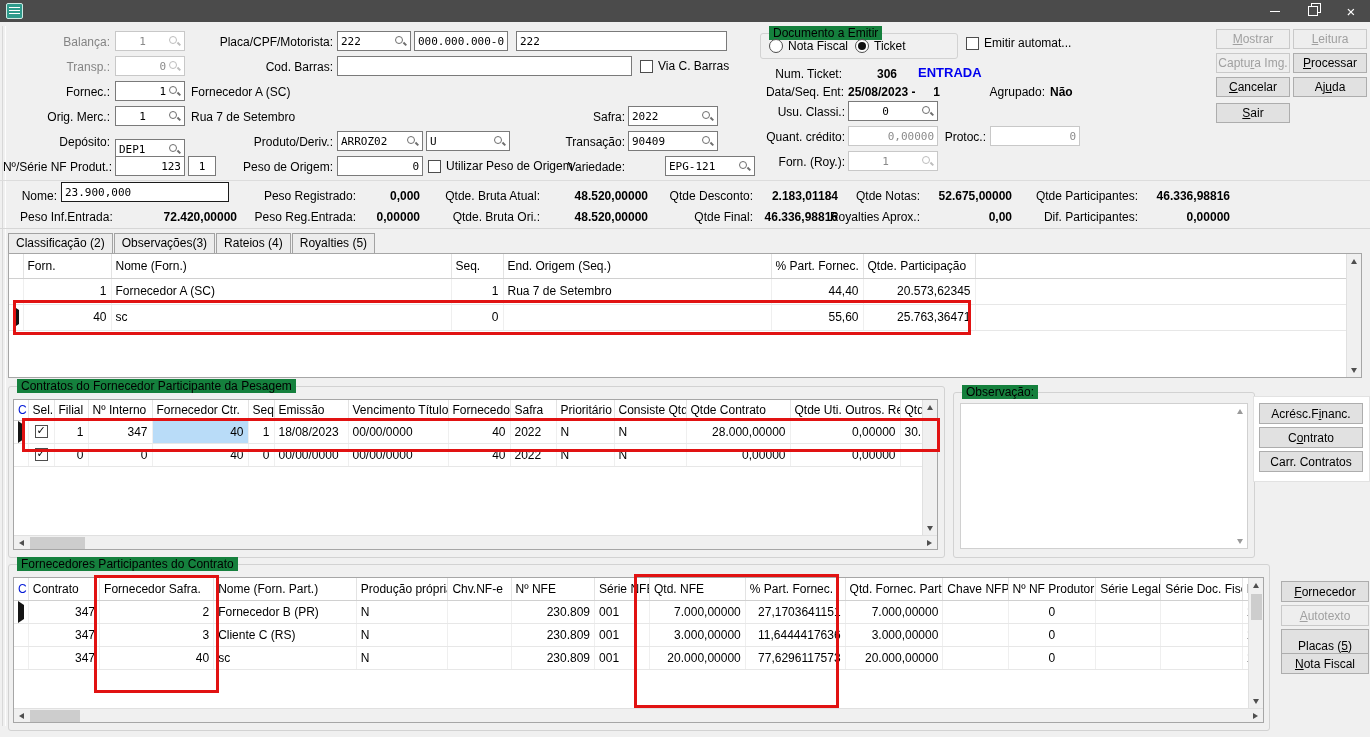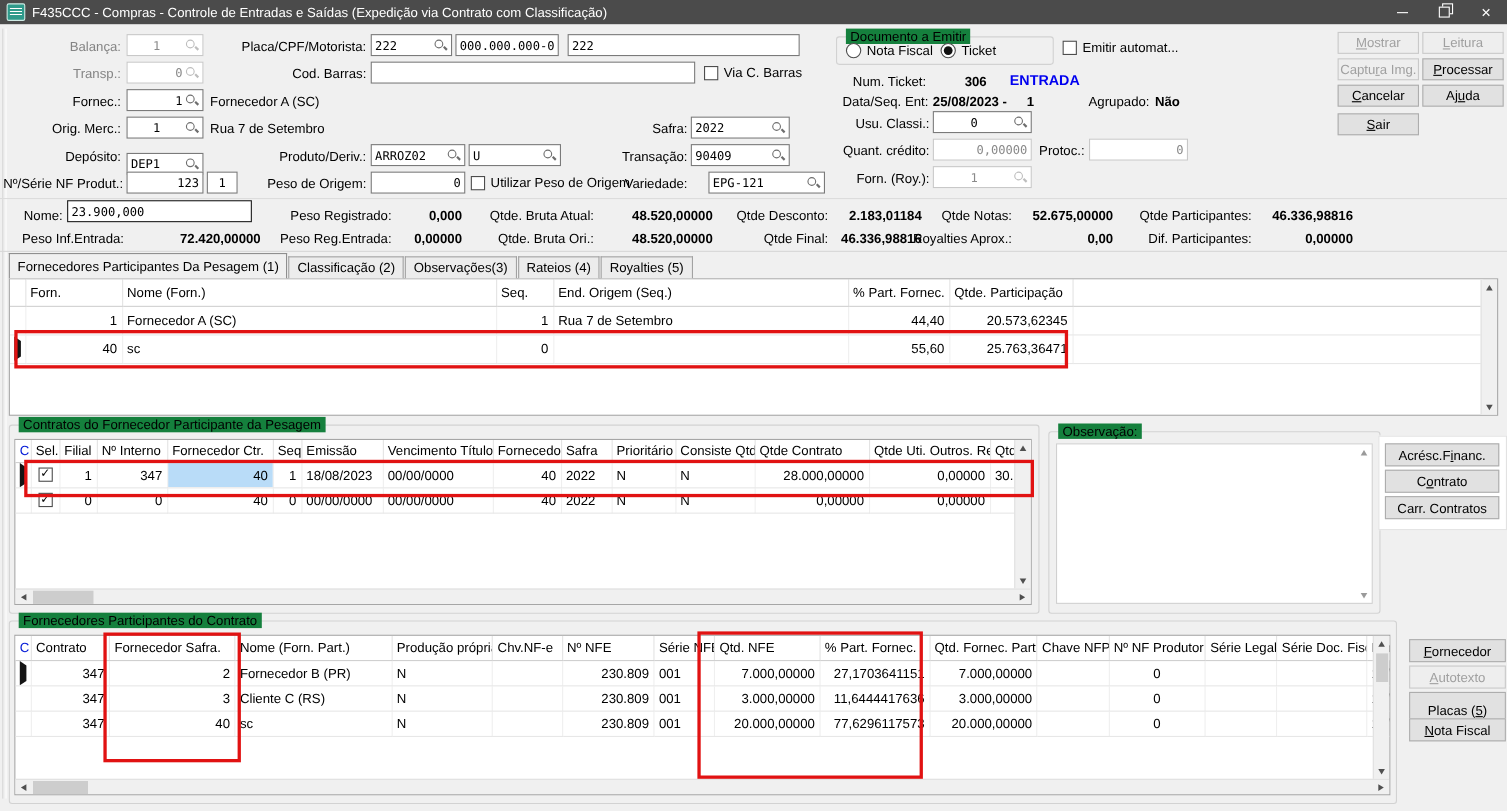--- a/index.html
+++ b/index.html
@@ -77,21 +77,20 @@
   .entrada{position:absolute;color:#0000f0;font-weight:bold;font-size:13px}
   .bold{font-weight:bold}
   .whitepanel{position:absolute;background:#fff;border:1px solid #e2e2e2;box-sizing:border-box}
   .sideline{position:absolute;left:2px;top:26px;width:2px;height:700px;border-left:1px solid #d8d8d8;border-right:1px solid #fdfdfd}
 </style>
 </head>
 <body>
 
 <div class="titlebar">
   <div class="appicon"></div>
-  <div class="title">F435CCC - Compras - Controle de Entradas e Saídas (Expedição via Contrato com Classificação)</div>
   <div class="wbtns">
     <div class="wbtn">
         <div class="mini-glyph"></div>
       </div>
     <div class="wbtn">
         <div class="rest-glyph"></div>
       </div>
     <div class="wbtn">
         <span class="close-glyph">×</span>
       </div>
@@ -186,21 +185,21 @@
     <span class="mag"></span>
   </div>
 
 <div class="lbl" style="left:545px;top:135px;width:80px">Transação:</div>
 <div class="fld" style="left:628px;top:131px;width:90px">
     <span class="v">90409</span>
     <span class="mag"></span>
   </div>
 
 <div class="lbl" style="left:545px;top:160px;width:80px">Variedade:</div>
-<div class="fld" style="left:644px;top:156px;width:106px">
+<div class="fld" style="left:665px;top:156px;width:90px">
     <span class="v">EPG-121</span>
     <span class="mag"></span>
   </div>
 
 <div class="gb" style="left:760px;top:33px;width:198px;height:26px">
   <span class="legend">Documento a Emitir</span>
 </div>
 <div class="cbrow" style="left:769px;top:39px">
   <span class="radio"></span>
   <span>Nota Fiscal</span>
@@ -304,21 +303,20 @@
 <div class="lbl" style="left:425px;top:210px;width:115px">Qtde. Bruta Ori.:</div>
 <div class="pv" style="left:543px;top:210px;width:105px">48.520,00000</div>
 <div class="lbl" style="left:653px;top:210px;width:100px">Qtde Final:</div>
 <div class="pv" style="left:755px;top:210px;width:83px">46.336,98816</div>
 <div class="lbl" style="left:820px;top:210px;width:100px">Royalties Aprox.:</div>
 <div class="pv" style="left:922px;top:210px;width:90px">0,00</div>
 <div class="lbl" style="left:1018px;top:210px;width:120px">Dif. Participantes:</div>
 <div class="pv" style="left:1140px;top:210px;width:90px">0,00000</div>
 
 <div class="tabs">
-  <div class="tab active">Fornecedores Participantes Da Pesagem (1)</div>
   <div class="tab">Classificação (2)</div>
   <div class="tab">Observações(3)</div>
   <div class="tab">Rateios (4)</div>
   <div class="tab">Royalties (5)</div>
 </div>
 
 <div class="grid" style="left:8px;top:253px;width:1354px;height:125px">
   <table style="width:1339px">
     <colgroup>
         <col style="width:14px">

